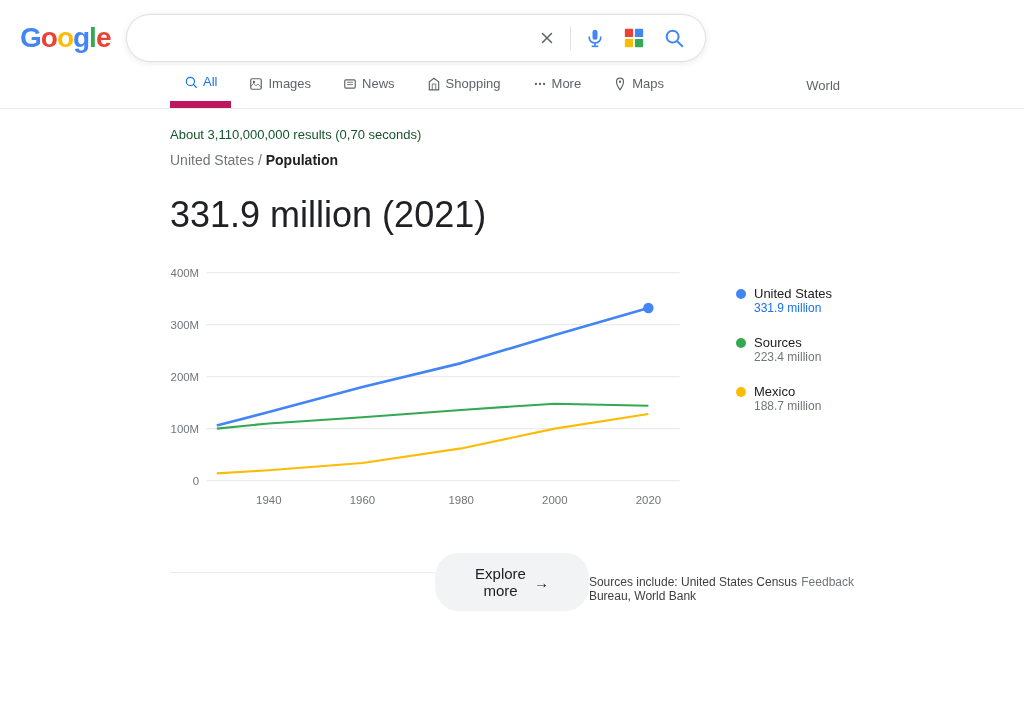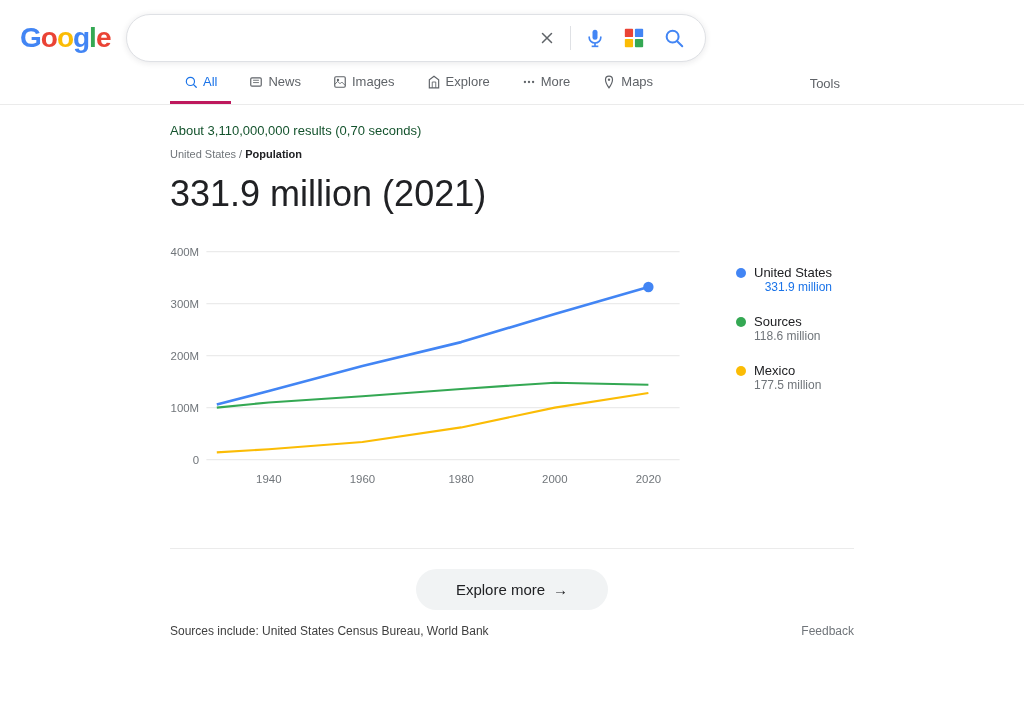--- a/index.html
+++ b/index.html
@@ -81,21 +81,21 @@
       padding: 12px 14px;
       font-size: 13px;
       color: #5f6368;
       cursor: pointer;
       border-bottom: 3px solid transparent;
       text-decoration: none;
       white-space: nowrap;
     }
     .tab.active {
       color: #1a73e8;
-      border-bottom: 3px solid #be185d;
+      border-bottom: 7px solid #be185d;
     }
 
     .tools-tab {
       margin-left: auto;
       color: #5f6368;
       cursor: pointer;
       padding: 12px 14px;
       font-size: 13px;
     }
 
@@ -104,38 +104,38 @@
       padding: 10px 170px;
     }
 
     .results-count {
       color: #14532d;
       font-size: 13px;
       padding: 8px 0 6px 0;
     }
 
     .breadcrumb {
-      font-size: 11px;
+      font-size: 14px;
       color: #70757a;
       padding: 4px 0 10px 0;
     }
     .breadcrumb a {
       color: #70757a;
       text-decoration: none;
     }
     .breadcrumb .current {
       color: #202124;
       font-weight: bold;
     }
 
     .big-number {
       font-size: 36px;
       font-weight: 400;
       color: #202124;
-      margin: 3px 0 20px 0;
+      margin: 16px 0 20px 0;
     }
 
     
     .chart-container {
       display: flex;
       gap: 46px;
       align-items: flex-start;
     }
     .chart-area {
       flex: 1;
@@ -162,31 +162,30 @@
       margin-top: 3px;
       flex-shrink: 0;
     }
     .legend-label {
       font-size: 13px;
       color: #202124;
     }
     .legend-value {
       font-size: 12px;
       color: #70757a;
-      text-align: right;
     }
     .legend-value.highlight {
       color: #1a73e8;
     }
 
     
     .explore-section {
-      margin-top: 40px;
-      display: flex;
-      flex-direction: column;
+      margin-top: 24px;
+      display: flex;
+      flex-direction: row;
       align-items: center;
       padding-bottom: 20px;
     }
     .explore-divider {
       width: 100%;
       height: 1px;
       background: #ebebeb;
       margin-bottom: 20px;
     }
     .explore-btn {
@@ -279,57 +278,57 @@
 <div class="tabs">
   <a href="#" class="tab active">
     <svg width="14" height="14" viewBox="0 0 24 24" fill="none">
       <circle cx="11" cy="11" r="7" stroke="#1a73e8" stroke-width="2"></circle>
       <line x1="16" y1="16" x2="21" y2="21" stroke="#1a73e8" stroke-width="2.2" stroke-linecap="round"></line>
     </svg>
     <span>All</span>
   </a>
   <a href="#" class="tab">
     <svg width="14" height="14" viewBox="0 0 24 24" fill="none">
+      <rect x="3" y="3" width="18" height="18" rx="2" stroke="#5f6368" stroke-width="2"></rect>
+      <circle cx="8.5" cy="8.5" r="2" fill="#5f6368"></circle>
+      <path d="M3 16l5-5 4 4 3-3 6 6" stroke="#5f6368" stroke-width="1.5" fill="none"></path>
+    </svg>
+    <span>Images</span>
+  </a>
+  <a href="#" class="tab">
+    <svg width="14" height="14" viewBox="0 0 24 24" fill="none">
       <rect x="3" y="5" width="18" height="14" rx="2" stroke="#5f6368" stroke-width="2"></rect>
       <line x1="7" y1="9" x2="17" y2="9" stroke="#5f6368" stroke-width="1.5"></line>
       <line x1="7" y1="13" x2="17" y2="13" stroke="#5f6368" stroke-width="1.5"></line>
     </svg>
     <span>News</span>
   </a>
   <a href="#" class="tab">
     <svg width="14" height="14" viewBox="0 0 24 24" fill="none">
-      <rect x="3" y="3" width="18" height="18" rx="2" stroke="#5f6368" stroke-width="2"></rect>
-      <circle cx="8.5" cy="8.5" r="2" fill="#5f6368"></circle>
-      <path d="M3 16l5-5 4 4 3-3 6 6" stroke="#5f6368" stroke-width="1.5" fill="none"></path>
-    </svg>
-    <span>Images</span>
-  </a>
-  <a href="#" class="tab">
-    <svg width="14" height="14" viewBox="0 0 24 24" fill="none">
       <path d="M12 2L4 8v14h16V8L12 2z" stroke="#5f6368" stroke-width="2" fill="none"></path>
       <path d="M9 22V12h6v10" stroke="#5f6368" stroke-width="1.5"></path>
     </svg>
-    <span>Explore</span>
+    <span>Shopping</span>
   </a>
   <a href="#" class="tab">
     <svg width="14" height="14" viewBox="0 0 24 24" fill="none">
       <circle cx="5" cy="12" r="2" fill="#5f6368"></circle>
       <circle cx="12" cy="12" r="2" fill="#5f6368"></circle>
       <circle cx="19" cy="12" r="2" fill="#5f6368"></circle>
     </svg>
     <span>More</span>
   </a>
   <a href="#" class="tab">
     <svg width="14" height="14" viewBox="0 0 24 24" fill="none">
       <path d="M12 2C8.686 2 6 4.686 6 8c0 5.25 6 14 6 14s6-8.75 6-14c0-3.314-2.686-6-6-6z" stroke="#5f6368" stroke-width="2" fill="none"></path>
       <circle cx="12" cy="8" r="2" fill="#5f6368"></circle>
     </svg>
     <span>Maps</span>
   </a>
-  <span class="tools-tab">Tools</span>
+  <span class="tools-tab">World</span>
 </div>
 
 <div class="main">
 
   <div class="results-count">About 3,110,000,000 results (0,70 seconds)</div>
 
   <div class="breadcrumb">
     <a href="#">United States</a>
     <span> / </span>
     <span class="current">Population</span>
@@ -375,28 +374,28 @@
         <div class="legend-dot" style="background:#4285F4;"></div>
         <div>
           <div class="legend-label">United States</div>
           <div class="legend-value highlight">331.9 million</div>
         </div>
       </div>
       <div class="legend-item">
         <div class="legend-dot" style="background:#34A853;"></div>
         <div>
           <div class="legend-label">Sources</div>
-          <div class="legend-value">118.6 million</div>
+          <div class="legend-value">223.4 million</div>
         </div>
       </div>
       <div class="legend-item">
         <div class="legend-dot" style="background:#FBBC05;"></div>
         <div>
           <div class="legend-label">Mexico</div>
-          <div class="legend-value">177.5 million</div>
+          <div class="legend-value">188.7 million</div>
         </div>
       </div>
     </div>
   </div>
 
   <div class="explore-section">
     <div class="explore-divider"></div>
     <button class="explore-btn">
       <span>Explore more</span>
       <span>→</span>

